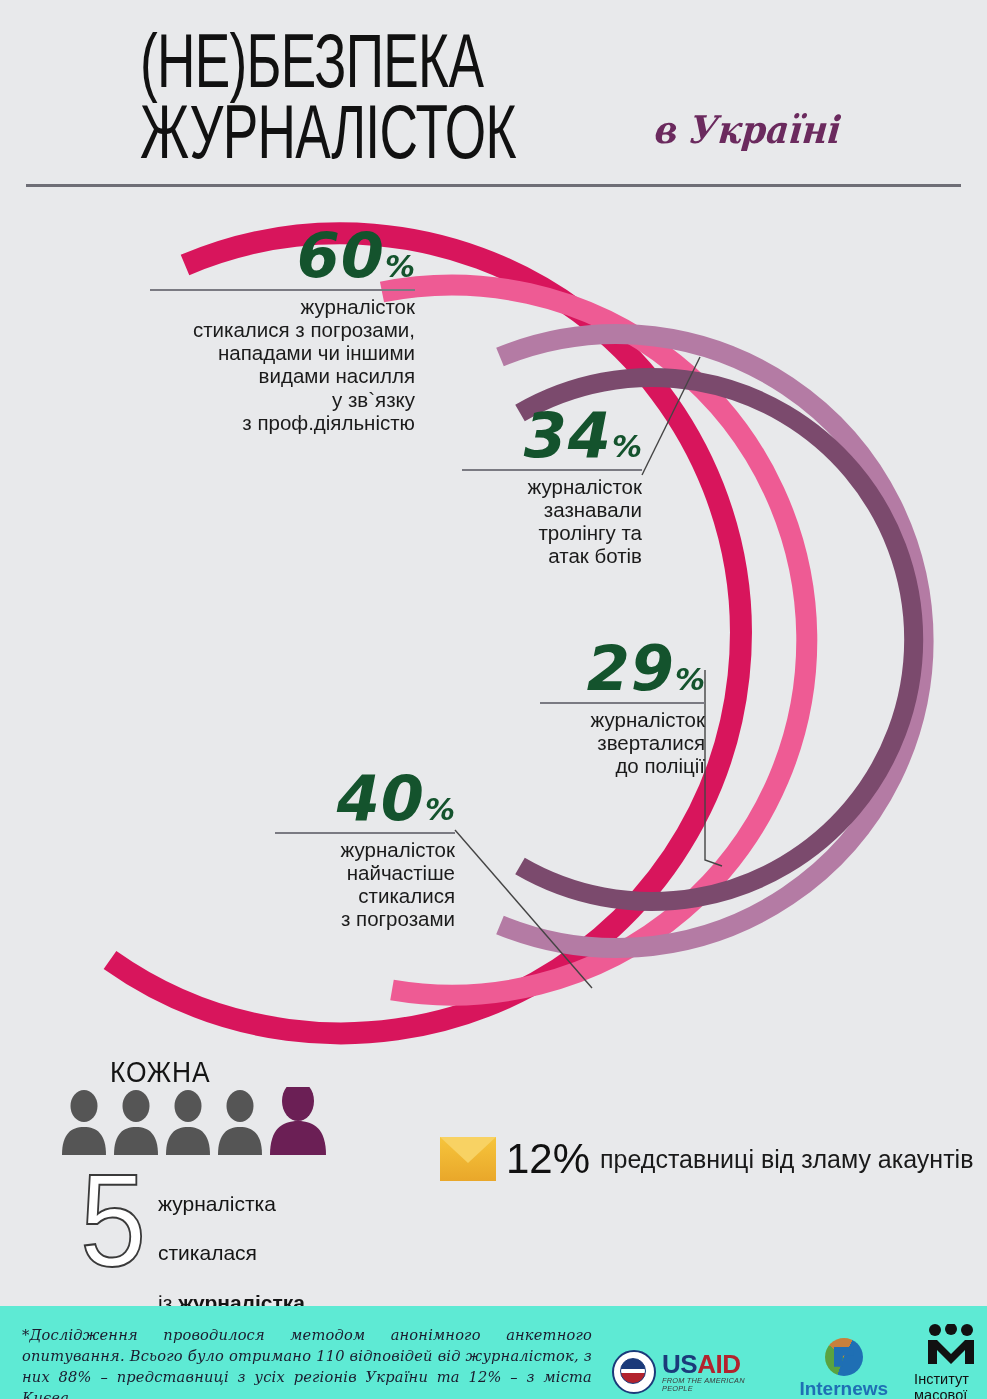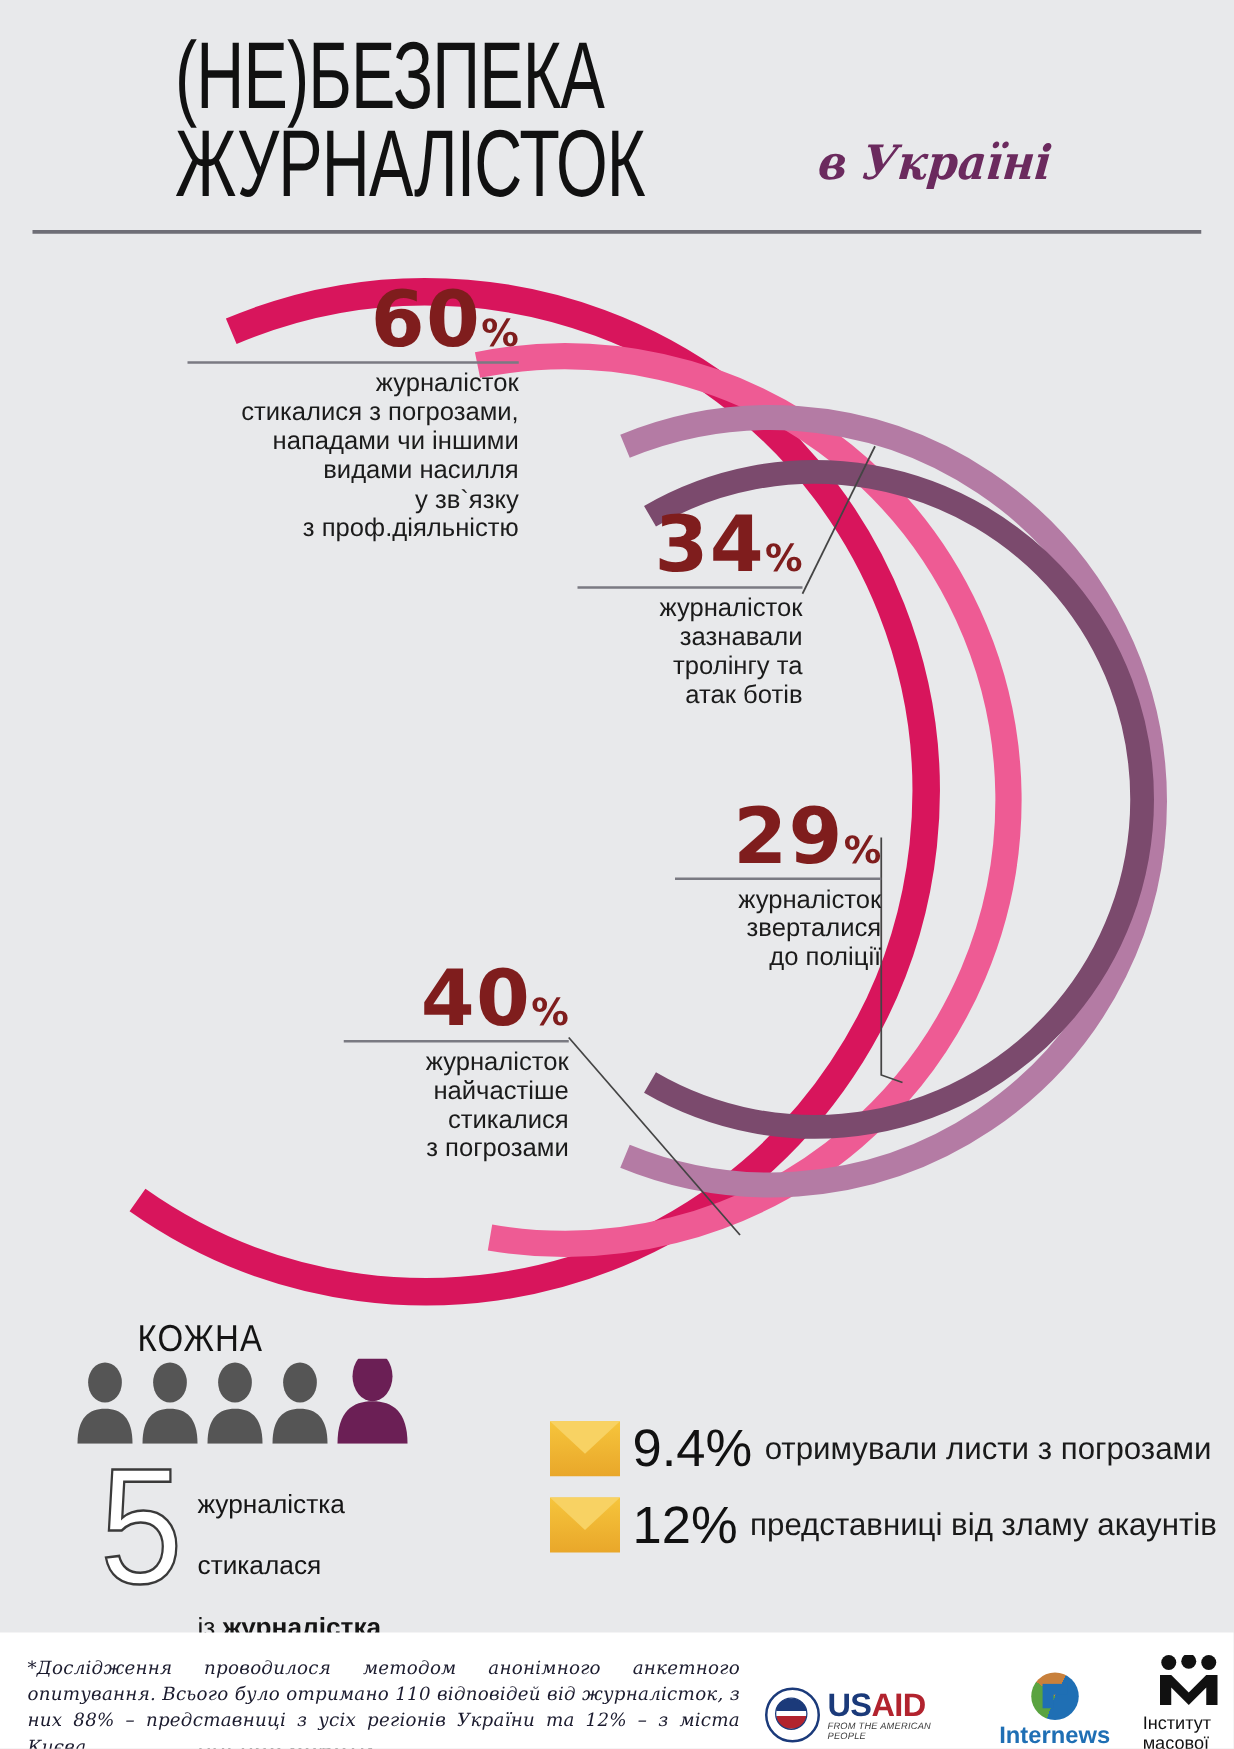--- a/index.html
+++ b/index.html
@@ -75,22 +75,23 @@
     pointer-events: none;
   }
 
   
   .stat {
     position: absolute;
   }
   .stat .num {
     font-family: "DejaVu Sans", sans-serif;
     font-weight: 700;
+    font-style: italic;
     font-size: 62px;
-    color: #7f1d1d;
+    color: #14532d;
     letter-spacing: 1px;
     line-height: 1;
     display: block;
   }
   .stat .num .pct {
     font-size: 30px;
     font-weight: 700;
     letter-spacing: 0;
   }
   .stat .rule {
@@ -206,21 +207,21 @@
     color: #1a1a1a;
   }
 
   
   .footer {
     position: absolute;
     left: 0;
     top: 1306px;
     width: 987px;
     height: 93px;
-    background: #ffffff;
+    background: #5eead4;
   }
   .footnote {
     position: absolute;
     left: 22px;
     top: 18px;
     width: 570px;
     font-family: "DejaVu Serif", serif;
     font-style: italic;
     font-size: 14.6px;
     line-height: 1.45;
@@ -410,25 +411,20 @@
     <span>стикалася</span><br>
     <span>із </span><b>журналістка</b><br>
     <b>домаганнями</b><br>
     <span>під час роботи</span>
   </div>
 </div>
 
 <div class="mail-stats">
   <div class="mail-row">
     <div class="env"></div>
-    <div class="mail-pct">9.4%</div>
-    <div class="mail-label">отримували листи з погрозами</div>
-  </div>
-  <div class="mail-row">
-    <div class="env"></div>
     <div class="mail-pct">12%</div>
     <div class="mail-label">представниці від зламу акаунтів</div>
   </div>
 </div>
 
 <div class="footer">
   <div class="footnote">*Дослідження проводилося методом анонімного анкетного опитування. Всього було отримано 110 відповідей від журналісток, з них 88% – представниці з усіх регіонів України та 12% – з міста Києва.</div>
 
   <div class="logos">
 

